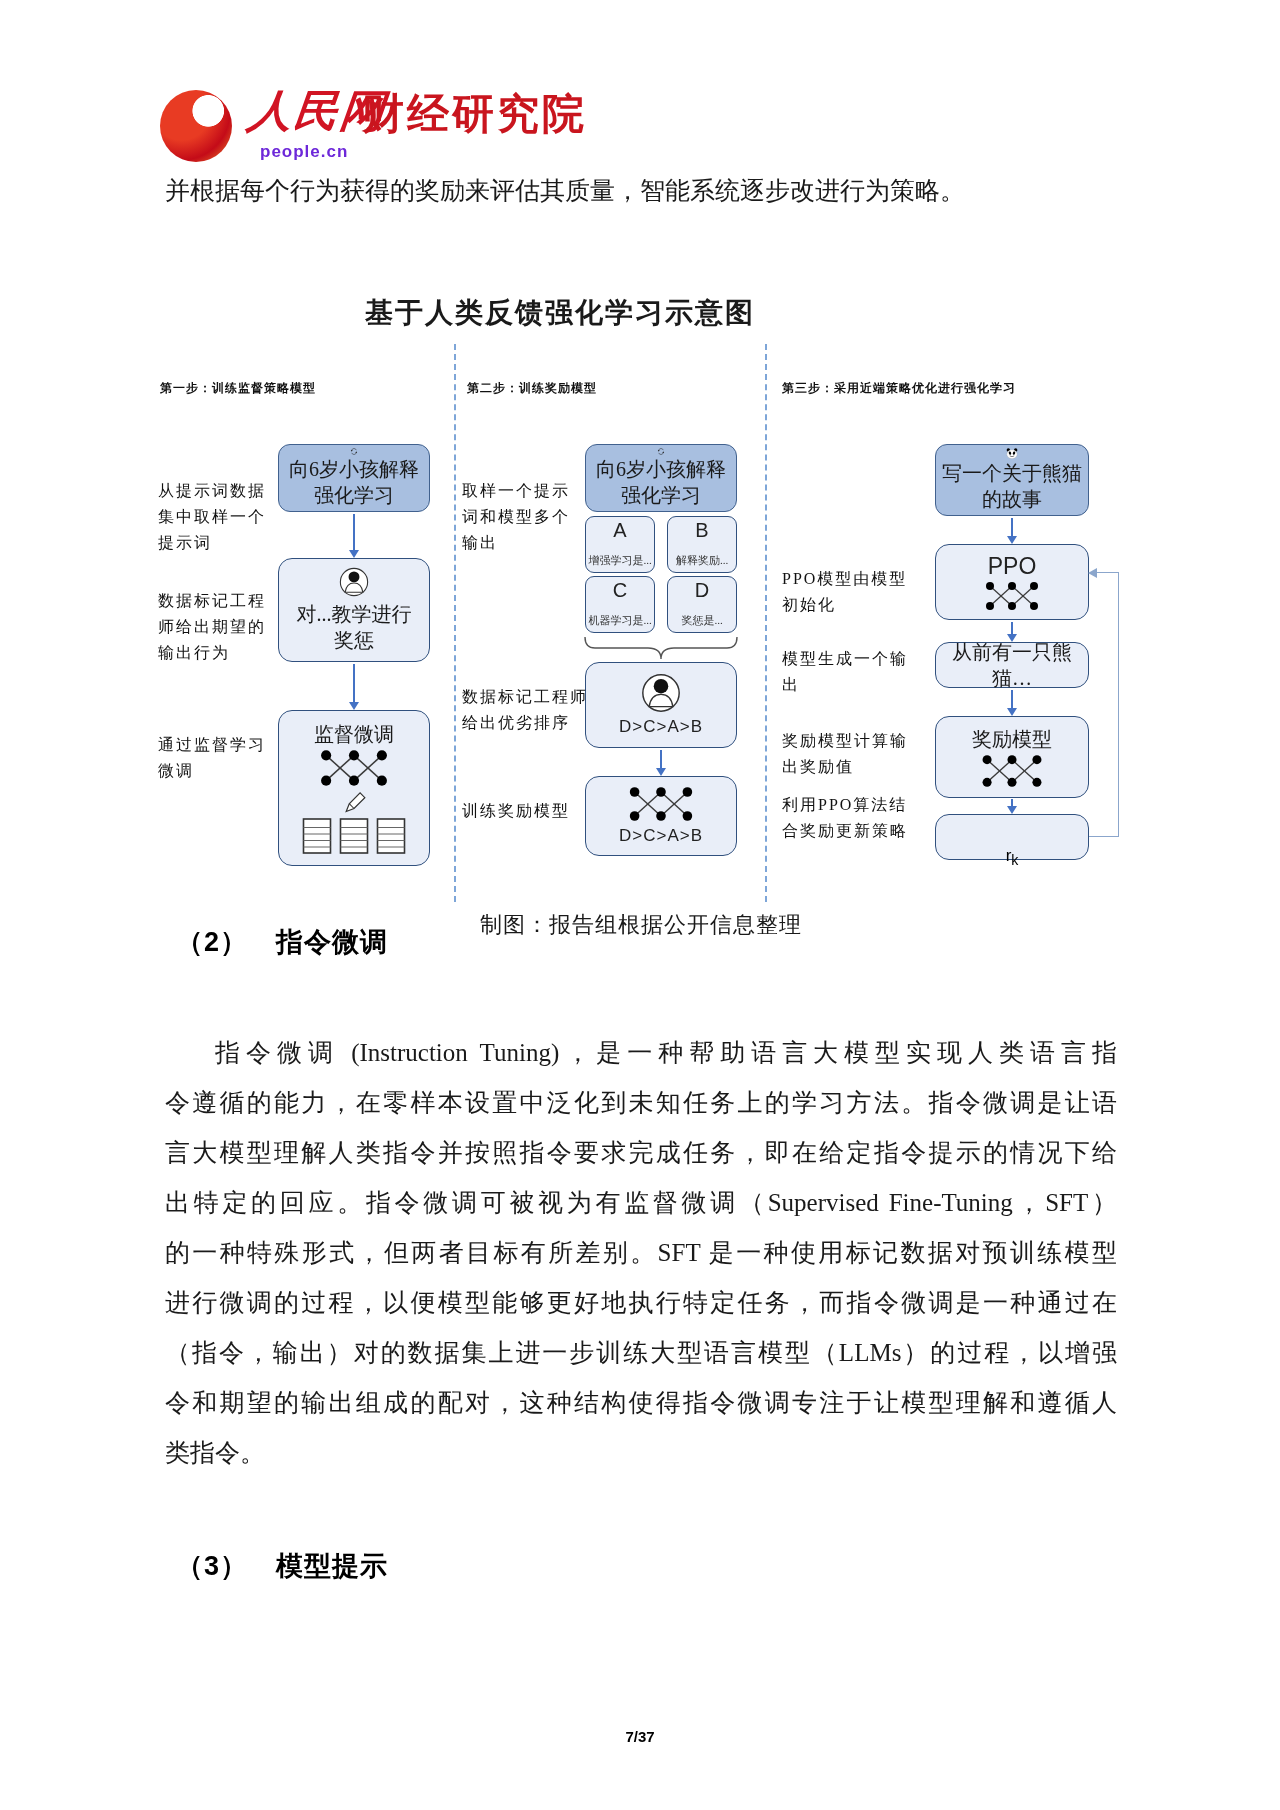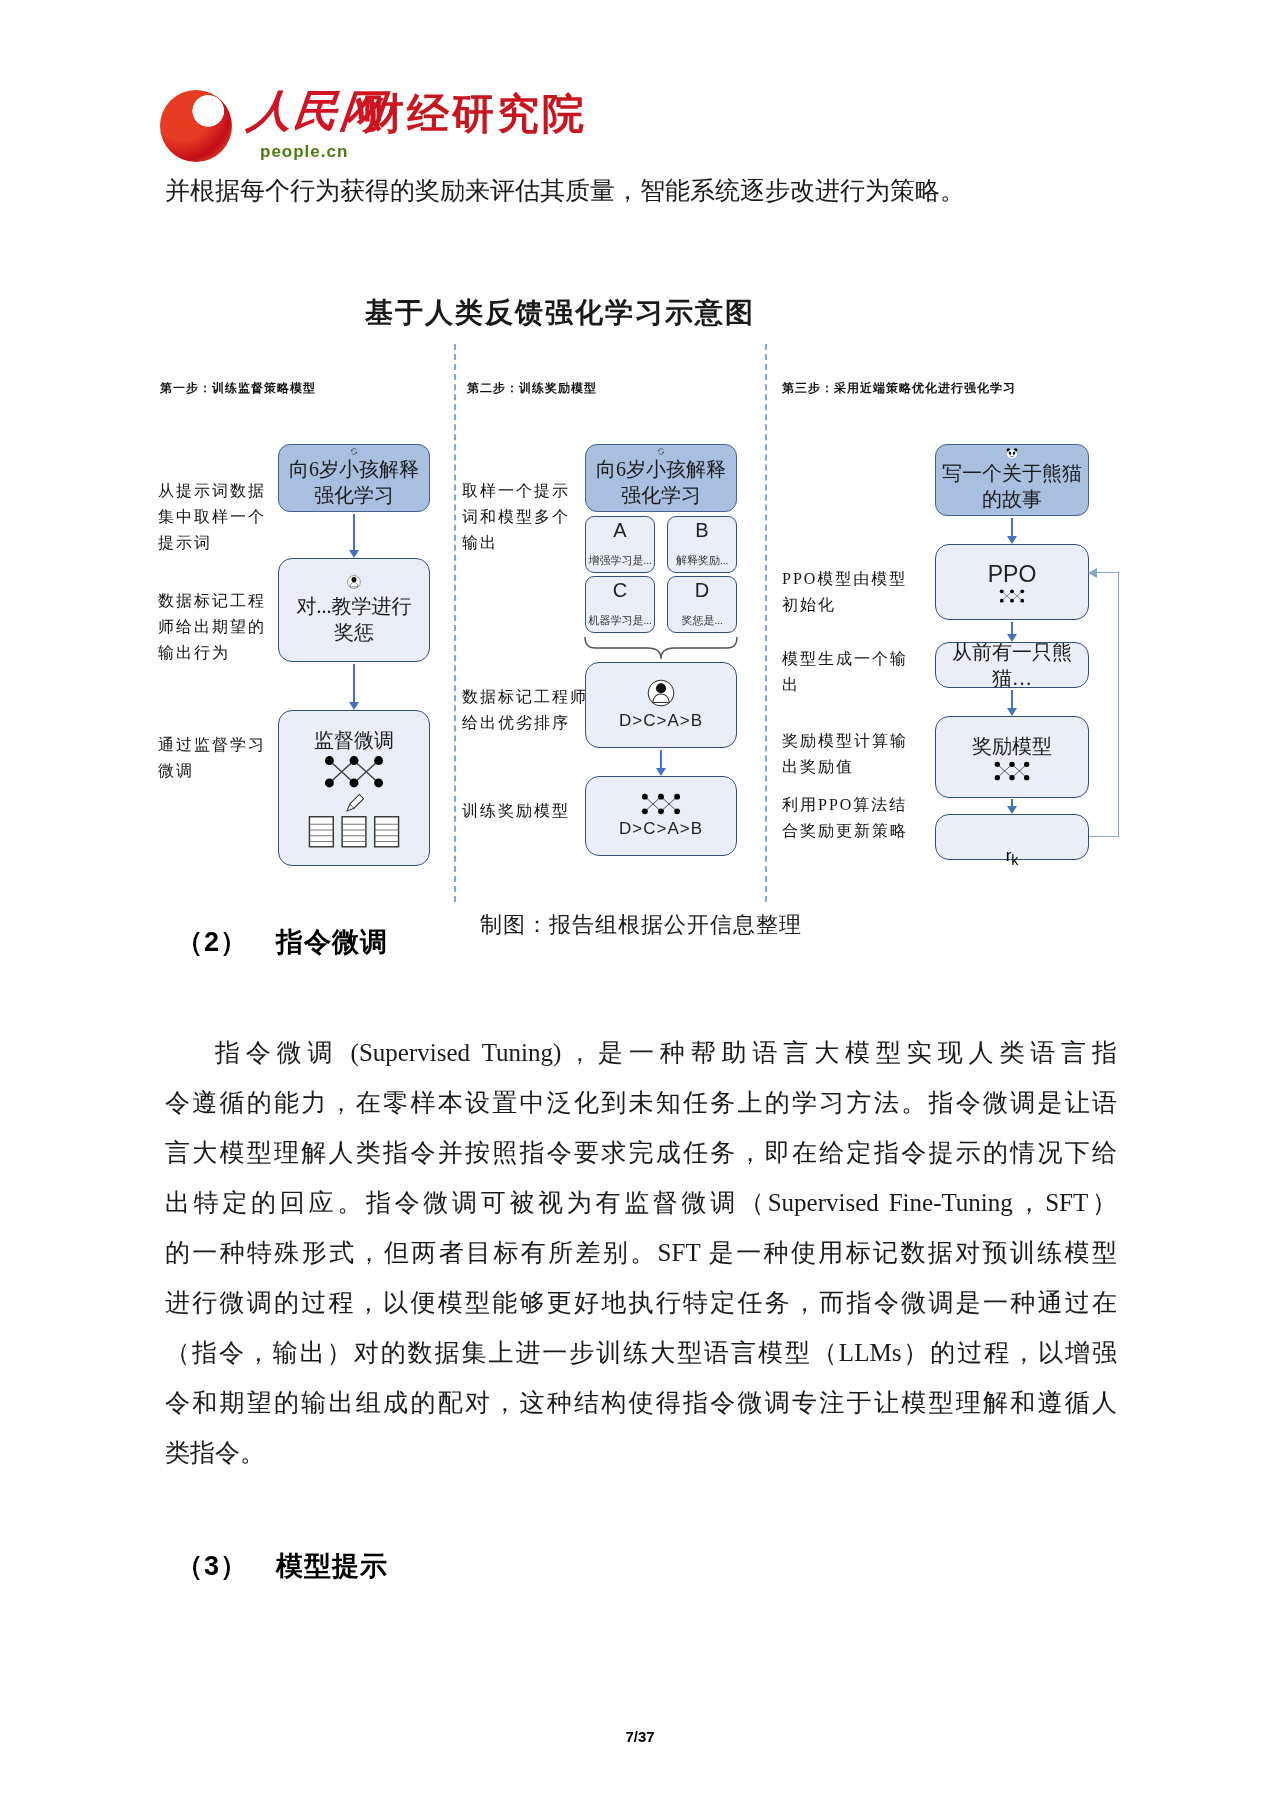--- a/index.html
+++ b/index.html
@@ -8,21 +8,21 @@
 
   
   .logo{position:absolute;left:160px;top:66px;width:520px;height:105px;}
   .logo-mark{position:absolute;left:0;top:24px;width:72px;height:72px;border-radius:50%;
     background:
       radial-gradient(circle at 67% 29%, #ffffff 0 22%, rgba(255,255,255,0) 23%),
       radial-gradient(circle at 30% 30%, #e83b23 0 40%, #c40b18 68%, #f08a2c 100%);}
   .logo-cn{position:absolute;left:88px;top:16px;font-size:44px;font-weight:bold;color:#D11423;
     font-style:italic;transform:skewX(-6deg);letter-spacing:2px;}
   .logo-domain{position:absolute;left:100px;top:76px;font-family:"Liberation Sans",sans-serif;
-    font-size:17px;font-weight:bold;color:#4d7c0f;letter-spacing:1px;}
+    font-size:17px;font-weight:bold;color:#6d28d9;letter-spacing:1px;}
   .logo-dept{position:absolute;left:202px;top:20px;font-family:"Liberation Sans",sans-serif;
     font-size:42px;font-weight:700;color:#C9151E;letter-spacing:3px;}
 
   
   .para{position:absolute;left:165px;width:952px;}
   .para.intro{top:164px;font-size:25px;line-height:53px;}
   .para.main{top:1028px;font-size:25px;line-height:50px;}
   .pline{text-align:justify;}
   .pline.stretch{text-align-last:justify;}
   .pline.indent{text-indent:50px;}
@@ -43,21 +43,21 @@
   
   .figure{position:absolute;left:130px;top:340px;width:1030px;height:570px;}
   .vsep{position:absolute;top:4px;bottom:8px;border-left:2px dashed #7EA6D8;}
   .shead{position:absolute;top:40px;font-size:12px;font-weight:bold;letter-spacing:1px;color:#111;}
   .slabel{position:absolute;font-size:16px;line-height:26px;letter-spacing:2px;color:#111;}
   .bbox{position:absolute;background:#A8BFE0;border:1.6px solid #41618E;border-radius:12px;
     display:flex;flex-direction:column;align-items:center;justify-content:center;gap:1px;
     padding:3px 6px;box-sizing:border-box;}
   .lbox{position:absolute;background:#E9EEF8;border:1.6px solid #30507E;border-radius:14px;
     display:flex;flex-direction:column;align-items:center;justify-content:center;gap:4px;
-    padding:16px;box-sizing:border-box;}
+    padding:8px;box-sizing:border-box;}
   .btxt{font-size:20px;line-height:1.3;text-align:center;color:#1a1a1a;}
   .obox{position:absolute;background:#E9EEF8;border:1.3px solid #30507E;border-radius:9px;
     display:flex;flex-direction:column;align-items:center;justify-content:space-between;
     padding:2px 1px 4px;box-sizing:border-box;}
   .oletter{font-family:"Liberation Sans",sans-serif;font-size:20px;color:#222;line-height:1.1;}
   .otext{font-size:11px;color:#333;white-space:nowrap;}
   .rank{font-family:"Liberation Sans",sans-serif;font-size:17px;color:#222;letter-spacing:1px;}
   .ppo{font-family:"Liberation Sans",sans-serif;font-size:23px;color:#222;}
   .rk{font-family:"Liberation Sans",sans-serif;font-size:17px;color:#000000;margin-top:40px;}
   .varrow{position:absolute;width:2px;background:#4472C4;}
@@ -270,21 +270,21 @@
     <div class="fb fb-arr" style="left:958px;top:228px"></div>
   </div>
 
   <div class="fig-caption">制图：报告组根据公开信息整理</div>
 
   <h3 class="sec-head" id="sec2-head">
     <span class="num">（2）</span><span>指令微调</span>
   </h3>
 
   <div class="para main">
-    <div class="pline stretch indent">指令微调 (Supervised Tuning)，是一种帮助语言大模型实现人类语言指</div>
+    <div class="pline stretch indent">指令微调 (Instruction Tuning)，是一种帮助语言大模型实现人类语言指</div>
     <div class="pline stretch">令遵循的能力，在零样本设置中泛化到未知任务上的学习方法。指令微调是让语</div>
     <div class="pline stretch">言大模型理解人类指令并按照指令要求完成任务，即在给定指令提示的情况下给</div>
     <div class="pline stretch">出特定的回应。指令微调可被视为有监督微调（Supervised Fine-Tuning，SFT）</div>
     <div class="pline stretch">的一种特殊形式，但两者目标有所差别。SFT 是一种使用标记数据对预训练模型</div>
     <div class="pline stretch">进行微调的过程，以便模型能够更好地执行特定任务，而指令微调是一种通过在</div>
     <div class="pline stretch">（指令，输出）对的数据集上进一步训练大型语言模型（LLMs）的过程，以增强</div>
     <div class="pline stretch">令和期望的输出组成的配对，这种结构使得指令微调专注于让模型理解和遵循人</div>
     <div class="pline">类指令。</div>
   </div>
 

